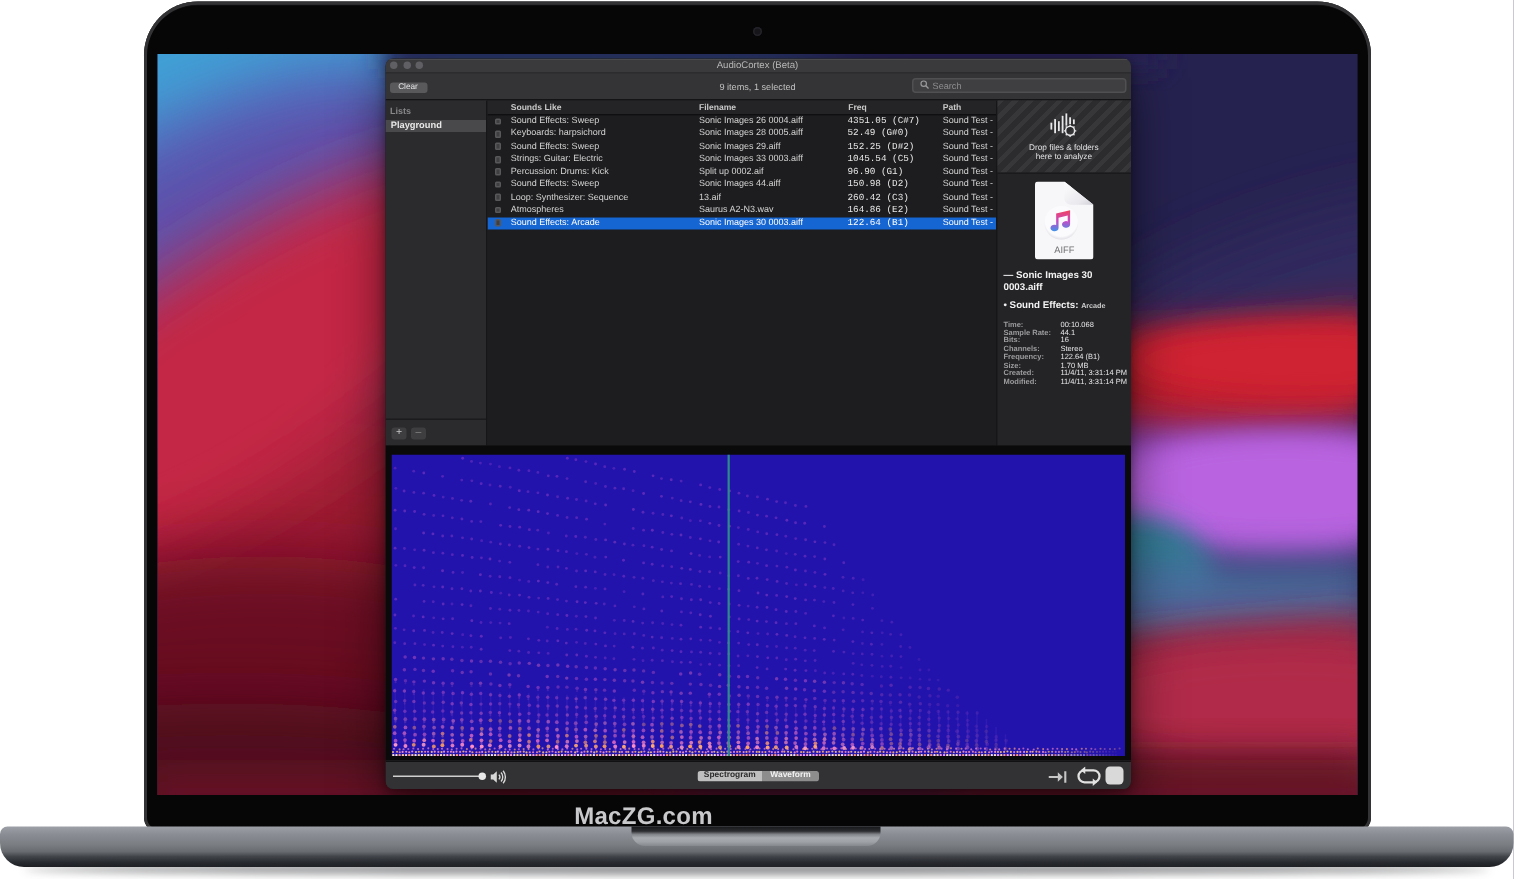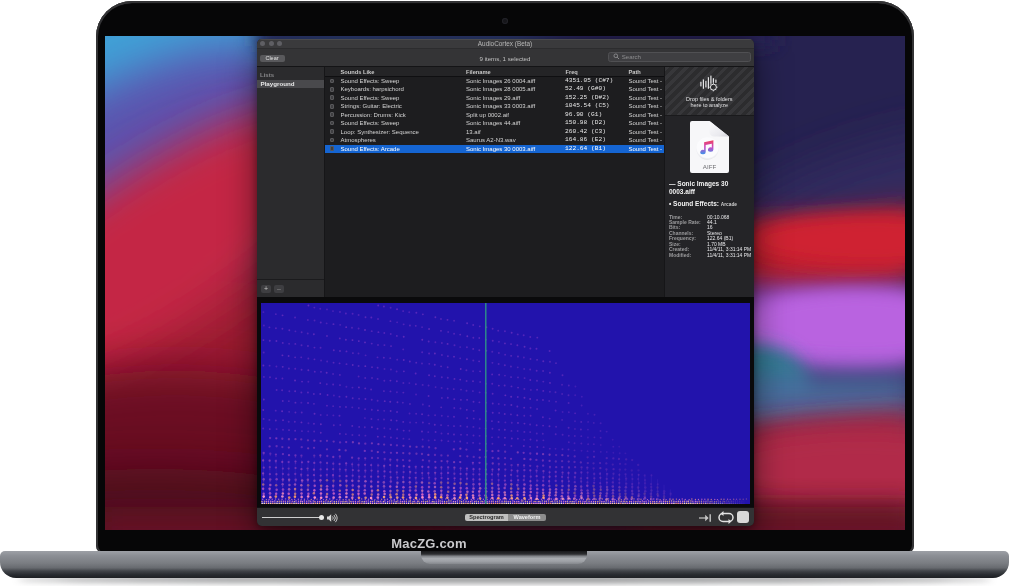--- a/index.html
+++ b/index.html
@@ -7,21 +7,21 @@
 
 
 .lid { position:absolute; left:96px; top:1px; width:818px; height:554px;
   background:#060607; border-radius:36px 36px 10px 10px;
   box-shadow: inset 0 0 0 2px #333335, inset 0 2px 1px #47474a; }
 .cam { position:absolute; left:406px; top:17px; width:6px; height:6px; border-radius:50%;
   background:#16161a; box-shadow: inset 0 0 0 1px #222228; }
 .glass { position:absolute; left:9px; top:35px; width:800px; height:494px; overflow:hidden; background:#272253; }
 .wall { position:absolute; left:0; top:0; }
 .brand { position:absolute; left:0; top:536px; width:858px; text-align:center;
-  font-size:13px; font-weight:bold; color:#c9c9cc; letter-spacing:0.2px; }
+  font-size:16px; font-weight:bold; color:#c9c9cc; letter-spacing:0.2px; }
 .base { position:absolute; left:0px; top:551px; width:1009px; height:27px;
   border-radius:5px 5px 16px 16px;
   background:linear-gradient(#9da0a6 0%, #8b8e94 18%, #7a7d82 45%, #686b70 62%, #42454a 74%, #292c31 88%, #1c1e22 100%); }
 .notch { position:absolute; left:421px; top:551px; width:166px; height:13px;
   border-radius:0 0 9px 9px;
   background:linear-gradient(#17181a 0%, #2c2d30 24%, #808388 40%, #a8abb0 58%, #9fa2a7 78%, #85888d 100%); }
 .bshadow { position:absolute; left:16px; top:576px; width:977px; height:7px; border-radius:50%;
   background:rgba(40,42,46,0.55); filter:blur(3px); }
 
 

